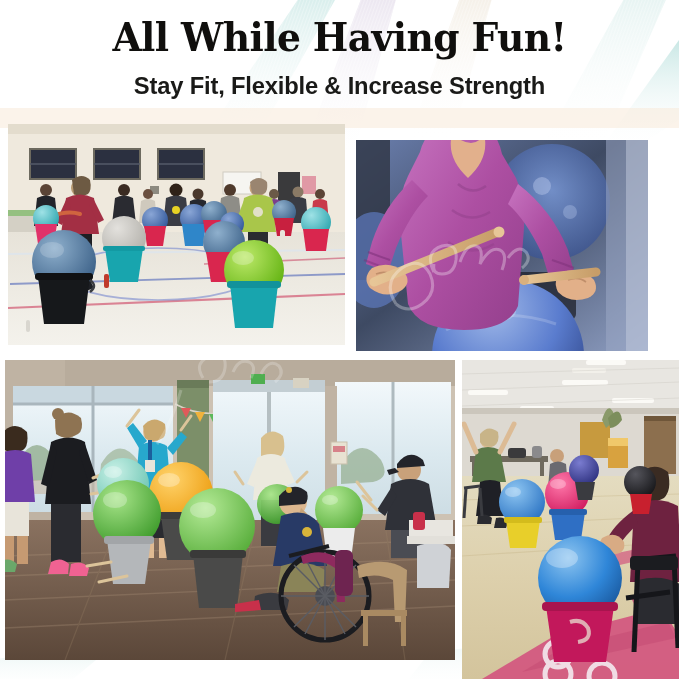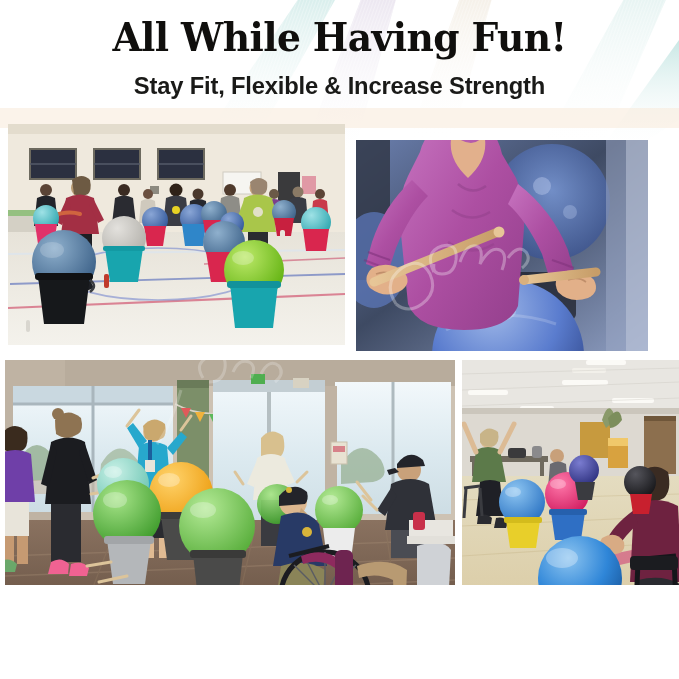--- a/index.html
+++ b/index.html
@@ -2,21 +2,21 @@
 <html><head>
 <meta charset="utf-8">
 <style>
   html,body{margin:0;padding:0;}
   body{
     width:679px;height:679px;overflow:hidden;
     background:#ffffff;
     font-family:"Liberation Sans", sans-serif;
     position:relative;
   }
-  #stage{position:absolute;inset:0;width:679px;height:585px;overflow:hidden;background:#bef264;}
+  #stage{position:absolute;inset:0;width:679px;height:679px;overflow:hidden;background:#bef264;}
 
   
   .bg-layer{position:absolute;inset:0;overflow:hidden;pointer-events:none;}
 
   
   .head-wrap{position:absolute;left:0;top:0;width:679px;text-align:center;z-index:5;}
   .headline{
     font-family:"DejaVu Serif", serif;
     font-weight:700;
     font-size:40px;

